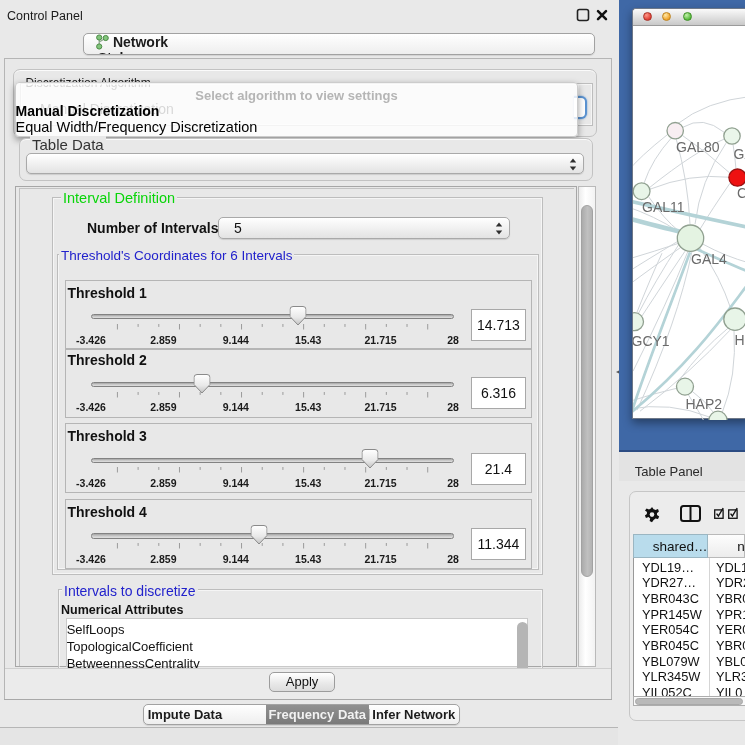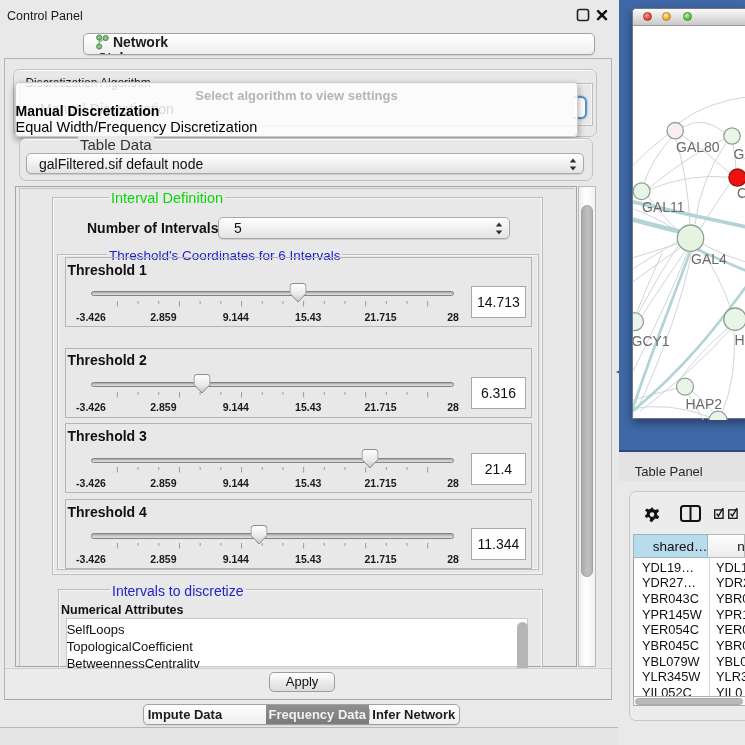--- a/index.html
+++ b/index.html
@@ -13,21 +13,21 @@
  background:linear-gradient(#ffffff,#eeeeee);box-shadow:0 1px 1px rgba(0,0,0,.1);overflow:hidden;}
 .seg{height:100%;color:#1c1c1c;font-size:14px;font-weight:700;
  display:flex;align-items:center;justify-content:center;position:relative;}
 .seg+.seg::before{content:"";position:absolute;left:0;top:4px;bottom:4px;width:1px;background:#bdbdbd;}
 .seg.sel{background:linear-gradient(#909090,#7a7a7a);color:#f2f2f2;margin-left:40px;}
 .seg.sel::before{display:none;}
 
 #outerpanel{left:4px;top:57.5px;width:608px;height:641.5px;border:1px solid #b5b5b5;background:#e8e8e8;}
 .group{border:1px solid #c2c2c2;border-radius:7px;background:#e8e8e8;
  box-shadow:inset 0 1px 0 rgba(255,255,255,.8);}
-.gtitle{font-size:13px;color:#333;background:#e8e8e8;padding:0 2px;margin-left:48px;}
+.gtitle{font-size:13px;color:#333;background:#e8e8e8;padding:0 2px;}
 
 .etch{border:1px solid #bdbdbd;box-shadow:inset 0 0 0 1px rgba(255,255,255,.55);}
 .combo{border:1px solid #a9a9a9;border-radius:5px;background:linear-gradient(#ffffff,#e3e3e3);
  font-size:14px;color:#111;box-shadow:0 1px 1px rgba(0,0,0,.12);}
 .carr{position:absolute;right:6px;top:4px;}
 
 .throw{left:65px;width:467px;height:70px;border:1px solid #b5b5b5;}
 .thtitle{position:absolute;left:1.5px;top:3.5px;font-weight:700;font-size:14px;color:#111;}
 .track{position:absolute;left:25px;top:33.2px;width:363px;height:5.2px;border-radius:2.5px;
  background:linear-gradient(#a4a4a4,#cdcdcd 55%,#e0e0e0);border:1px solid #828282;}
@@ -85,21 +85,20 @@
 <div class="abs etch" style="left:20px;top:83.4px;width:558px;height:43px;border-right:none;"></div>
 
 <div class="abs" id="popup"></div>
 <div class="abs" style="left:15px;top:88px;width:563px;text-align:center;font-size:13px;font-weight:700;color:#b5b5b5;">Select algorithm to view settings</div>
 <div class="abs" style="left:15.5px;top:103px;font-size:14px;font-weight:700;color:#000;">Manual Discretization</div>
 <div class="abs" style="left:15.5px;top:118.5px;font-size:14.5px;color:#000;">Equal Width/Frequency Discretization</div>
 
 <div class="abs group" style="left:19px;top:138px;width:574px;height:43px;"></div>
 <div class="abs gtitle" style="left:30px;top:135.5px;font-size:15px;">Table Data</div>
 <div class="abs combo" style="left:26px;top:152.5px;width:558px;height:21.5px;line-height:20px;">
- <span style="margin-left:12px;">galFiltered.sif default node</span>
  <svg class="carr" width="8" height="13" viewBox="0 0 8 13">
       <path d="M4 0.5 L7.2 4.5 H0.8 Z" fill="#2e2e2e"></path>
       <path d="M4 12.5 L7.2 8.5 H0.8 Z" fill="#2e2e2e"></path>
     </svg>
 </div>
 
 <div class="abs" style="left:15.2px;top:185.5px;width:562px;height:481.5px;border:1px solid #a6a6a6;"></div>
 <div class="abs" style="left:19px;top:188.3px;width:554.5px;height:478px;border-left:1px solid #c2c2c2;border-top:1px solid #c2c2c2;"></div>
 <div class="abs" style="left:577.7px;top:186px;width:18px;height:480.5px;border:1px solid #b9b9b9;
  background:linear-gradient(to right,#ececec,#ffffff 40%,#f2f2f2);"></div>
@@ -113,21 +112,21 @@
  <svg class="carr" width="8" height="13" viewBox="0 0 8 13">
       <path d="M4 0.5 L7.2 4.5 H0.8 Z" fill="#2e2e2e"></path>
       <path d="M4 12.5 L7.2 8.5 H0.8 Z" fill="#2e2e2e"></path>
     </svg>
 </div>
 
 <div class="abs etch" style="left:57px;top:253.6px;width:482px;height:316px;"></div>
 <div class="abs gtitle" style="left:59px;top:247.5px;color:#2222cc;font-size:13.5px;">Threshold's Coordinates for 6 Intervals</div>
 
 <div id="throws">
-    <div class="abs throw" style="top:257px;">
+    <div class="abs throw" style="top:280px;">
       <div class="thtitle">Threshold 1</div>
       <div class="track"></div>
       <svg class="ticks" width="364" height="7" viewBox="0 0 364 7">
         <line x1="0.5" y1="0" x2="0.5" y2="6.4" stroke="#8d8d8d" stroke-width="1"></line>
         <line x1="24.6333" y1="0" x2="24.6333" y2="3.4" stroke="#8d8d8d" stroke-width="1"></line>
         <line x1="48.7666" y1="0" x2="48.7666" y2="3.4" stroke="#8d8d8d" stroke-width="1"></line>
         <line x1="72.8999" y1="0" x2="72.8999" y2="6.4" stroke="#8d8d8d" stroke-width="1"></line>
         <line x1="97.0332" y1="0" x2="97.0332" y2="3.4" stroke="#8d8d8d" stroke-width="1"></line>
         <line x1="121.16649999999998" y1="0" x2="121.16649999999998" y2="3.4" stroke="#8d8d8d" stroke-width="1"></line>
         <line x1="145.2998" y1="0" x2="145.2998" y2="6.4" stroke="#8d8d8d" stroke-width="1"></line>

